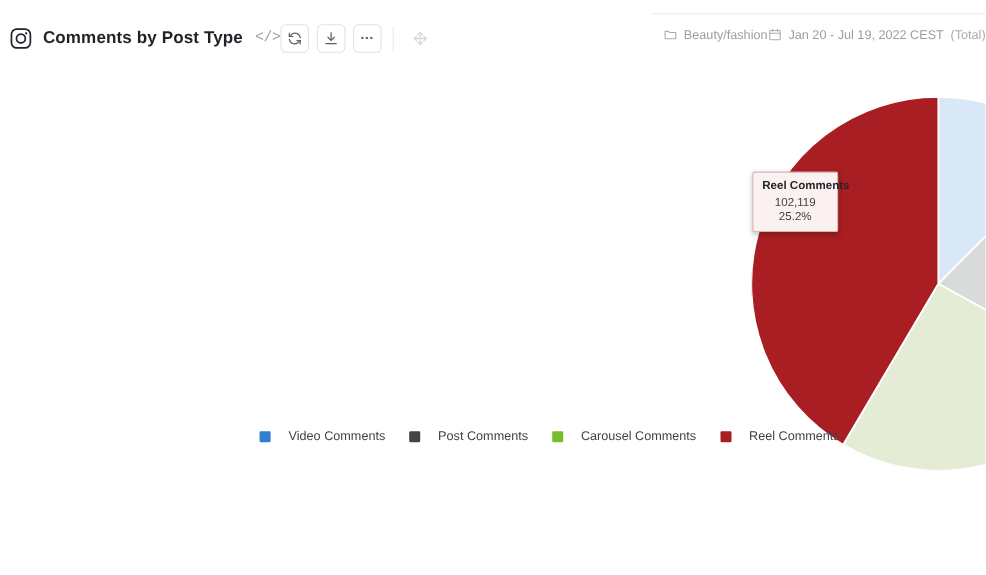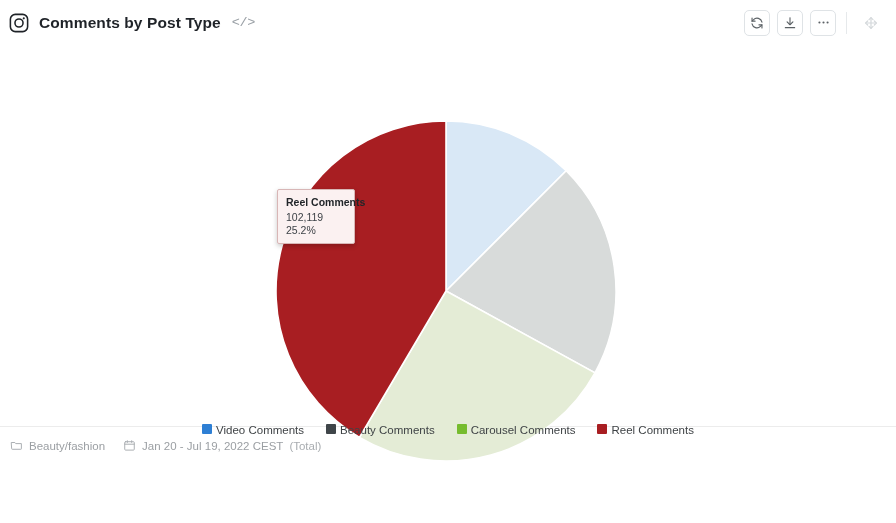--- a/index.html
+++ b/index.html
@@ -14,21 +14,21 @@
     color: #2b2f33;
     overflow: hidden;
   }
   .card {
     position: relative;
     width: 896px;
     height: 464px;
     background: #ffffff;
     box-sizing: border-box;
     display: flex;
-    flex-direction: column;
+    margin-top: 12px;
   }
 
   
   .header {
     height: 45px;
     display: flex;
     align-items: center;
     padding: 0 14px 0 8px;
     box-sizing: border-box;
     flex: 0 0 auto;
@@ -124,36 +124,37 @@
     line-height: 1.22;
     color: #33383d;
   }
   .tooltip-title {
     font-weight: 700;
     font-size: 10.5px;
     color: #22262a;
     margin-bottom: 2px;
     white-space: nowrap;
   }
-  .tooltip-value, .tooltip-pct { color: #3d4247; }
+  .tooltip-value, .tooltip-pct { color: #3d4247; text-align: center; }
 
   
   .legend {
     position: absolute;
     left: 0;
     right: 0;
     top: 379px;
     display: flex;
     justify-content: center;
     align-items: center;
     gap: 22px;
   }
   .legend-item {
     display: flex;
-    gap: 4px;
+    align-items: center;
+    gap: 16px;
     cursor: pointer;
   }
   .legend-swatch {
     width: 10px;
     height: 10px;
     border-radius: 1px;
     flex: 0 0 auto;
   }
   .legend-label {
     font-size: 11.5px;
@@ -162,21 +163,20 @@
   }
 
   
   .footer {
     flex: 0 0 auto;
     height: 38px;
     border-top: 1px solid #ececec;
     display: flex;
     align-items: center;
     padding-left: 10px;
-    gap: 18px;
     box-sizing: border-box;
   }
   .footer-item {
     display: flex;
     align-items: center;
     gap: 6px;
     font-size: 11.5px;
     color: #9b9fa3;
     white-space: nowrap;
   }
@@ -257,21 +257,21 @@
       <div class="tooltip-pct">25.2%</div>
     </div>
 
     <div class="legend">
       <div class="legend-item">
         <span class="legend-swatch" style="background:#2e7fd4"></span>
         <span class="legend-label">Video Comments</span>
       </div>
       <div class="legend-item">
         <span class="legend-swatch" style="background:#3f4549"></span>
-        <span class="legend-label">Beauty Comments</span>
+        <span class="legend-label">Post Comments</span>
       </div>
       <div class="legend-item">
         <span class="legend-swatch" style="background:#76bc2e"></span>
         <span class="legend-label">Carousel Comments</span>
       </div>
       <div class="legend-item">
         <span class="legend-swatch" style="background:#a81e22"></span>
         <span class="legend-label">Reel Comments</span>
       </div>
     </div>

